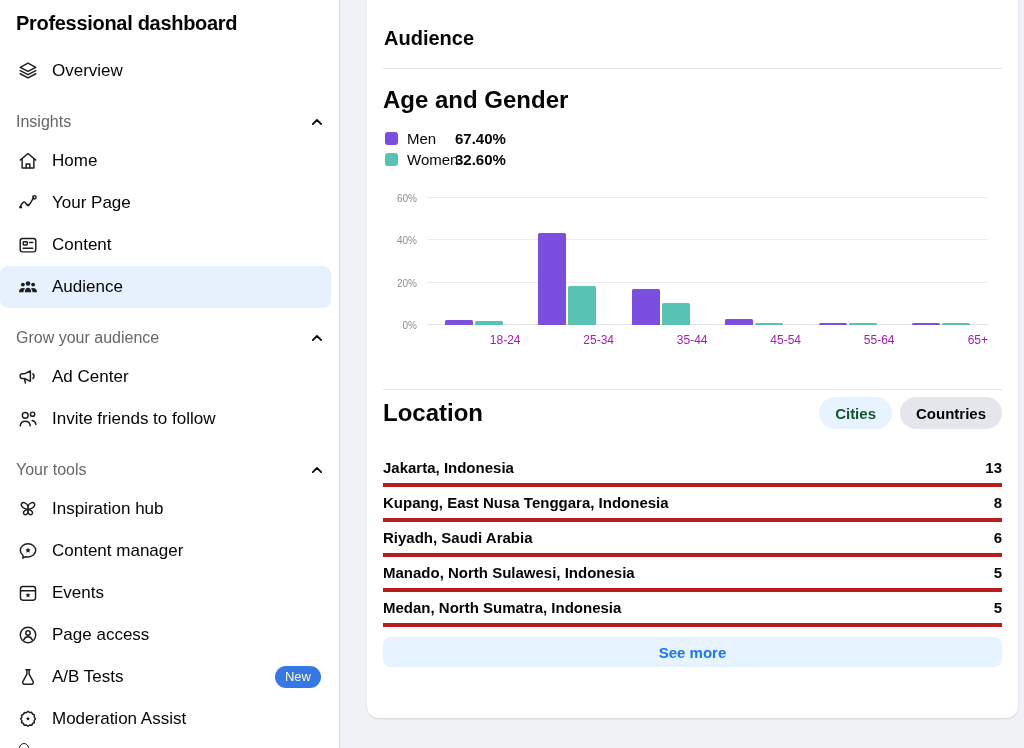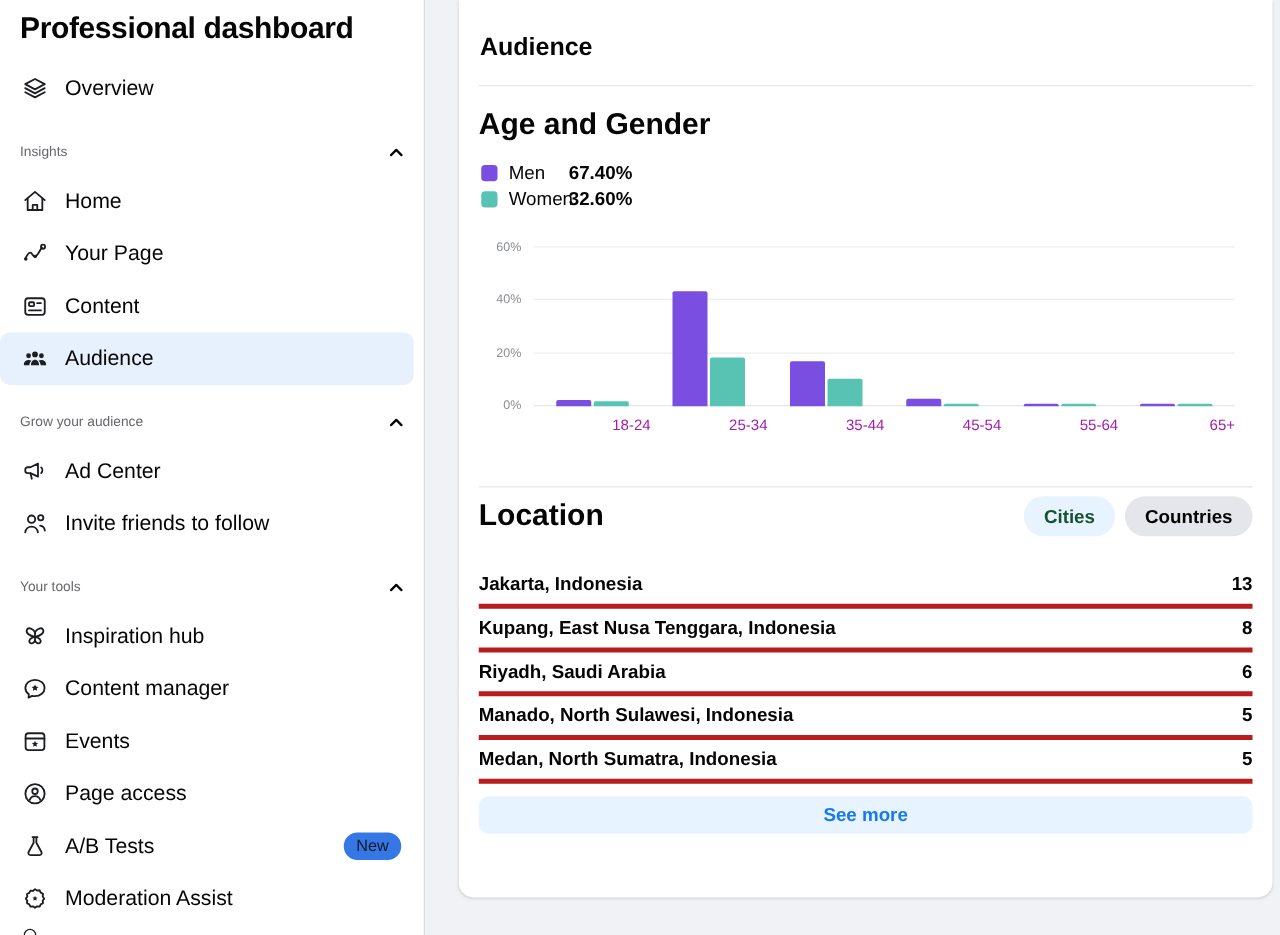--- a/index.html
+++ b/index.html
@@ -2,33 +2,33 @@
 <html><head>
 <meta charset="utf-8">
 <style>
   * { margin:0; padding:0; box-sizing:border-box; }
   html,body { width:1024px; height:748px; overflow:hidden;
     font-family:"Liberation Sans", sans-serif; background:#F0F2F5; color:#050505; }
 
   
   .sidebar { position:absolute; left:0; top:0; width:340px; height:748px;
     background:#FFFFFF; border-right:1px solid #D8DADF; overflow:hidden; }
-  .sidebar-title { font-size:24px; font-weight:700; letter-spacing:-0.3px;
+  .sidebar-title { font-size:20px; font-weight:700; letter-spacing:-0.3px;
     padding:6px 16px 0 16px; line-height:34px; }
   .nav { margin-top:10px; }
   .nav-item { display:flex; align-items:center; gap:12px; height:42px;
     padding:0 10px 0 16px; margin-right:8px; border-radius:8px; cursor:pointer;
     font-size:17px; font-weight:500; }
   .nav-item.selected { background:#E7F0FD; }
   .nav-icon { width:24px; height:24px; display:flex; align-items:center; justify-content:center; flex:none; }
   .nav-label { flex:1; white-space:nowrap; }
-  .nav-badge { background:#3578E5; color:#0f172a; font-size:13px; font-weight:500;
+  .nav-badge { background:#3578E5; color:#fef9c3; font-size:13px; font-weight:500;
     padding:3px 10px 4px; border-radius:12px;text-align:center; }
   .nav-header { display:flex; align-items:center; height:36px; margin-top:12px;
-    padding:0 12px 0 16px; color:#65676B; font-size:11px;justify-content:space-between; }
+    padding:0 12px 0 16px; color:#65676B; font-size:16px;justify-content:space-between; }
   .nav-header-label { flex:1; }
   .nav-header-chevron { width:20px; height:20px; display:flex; align-items:center; }
   .partial-icon { position:absolute; left:19px; top:743px; width:10px; height:10px;
     border:1.6px solid #1C1E21; border-radius:50%; }
 
   
   .card { position:absolute; left:367px; top:0; width:651px; height:718px;
     background:#FFFFFF; border-radius:0 0 12px 12px;
     box-shadow:0 1px 2px rgba(0,0,0,.12); padding:0 16px; }
   .card-title { font-size:20px; font-weight:700; padding:27px 0 18px 1px; }

